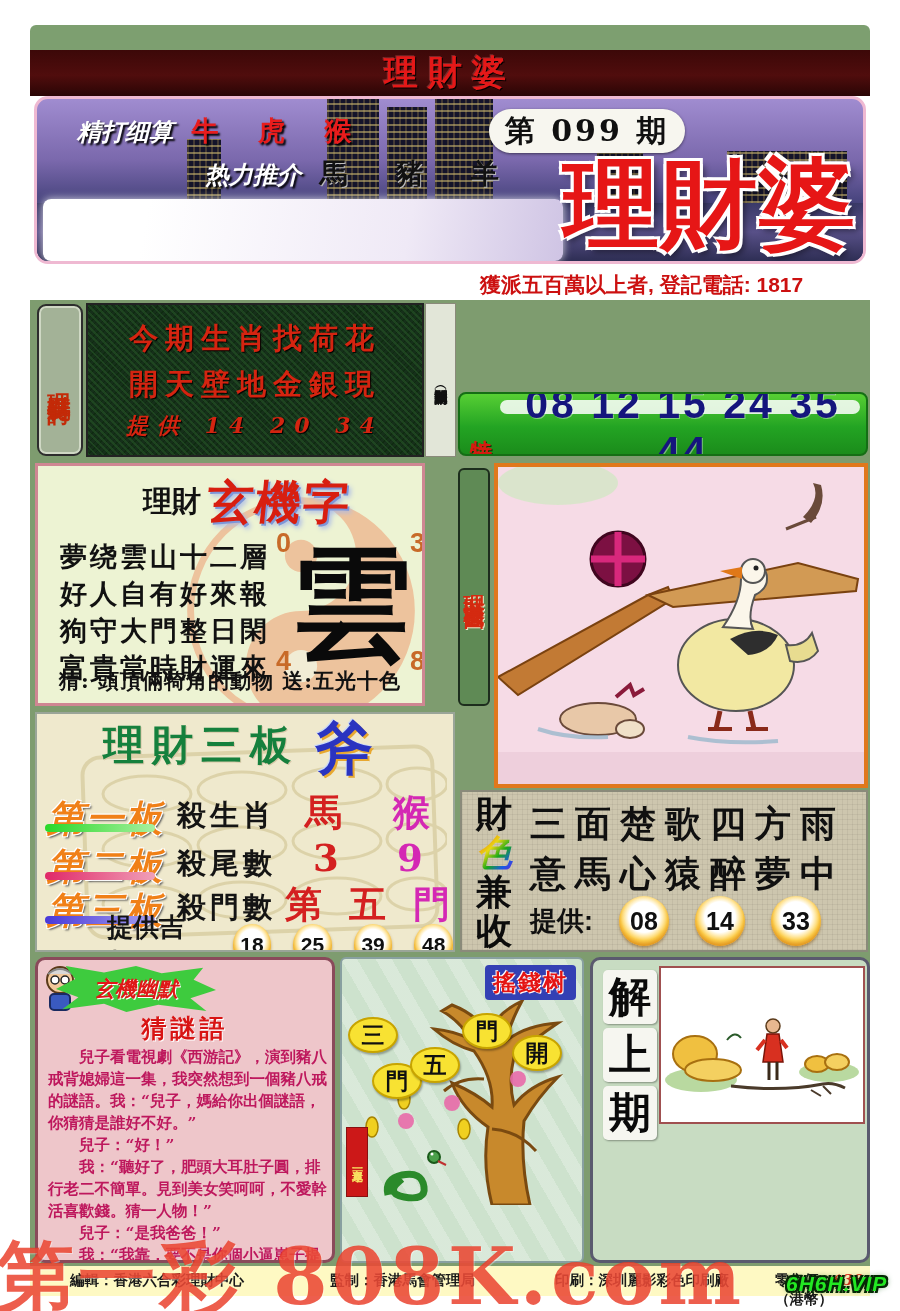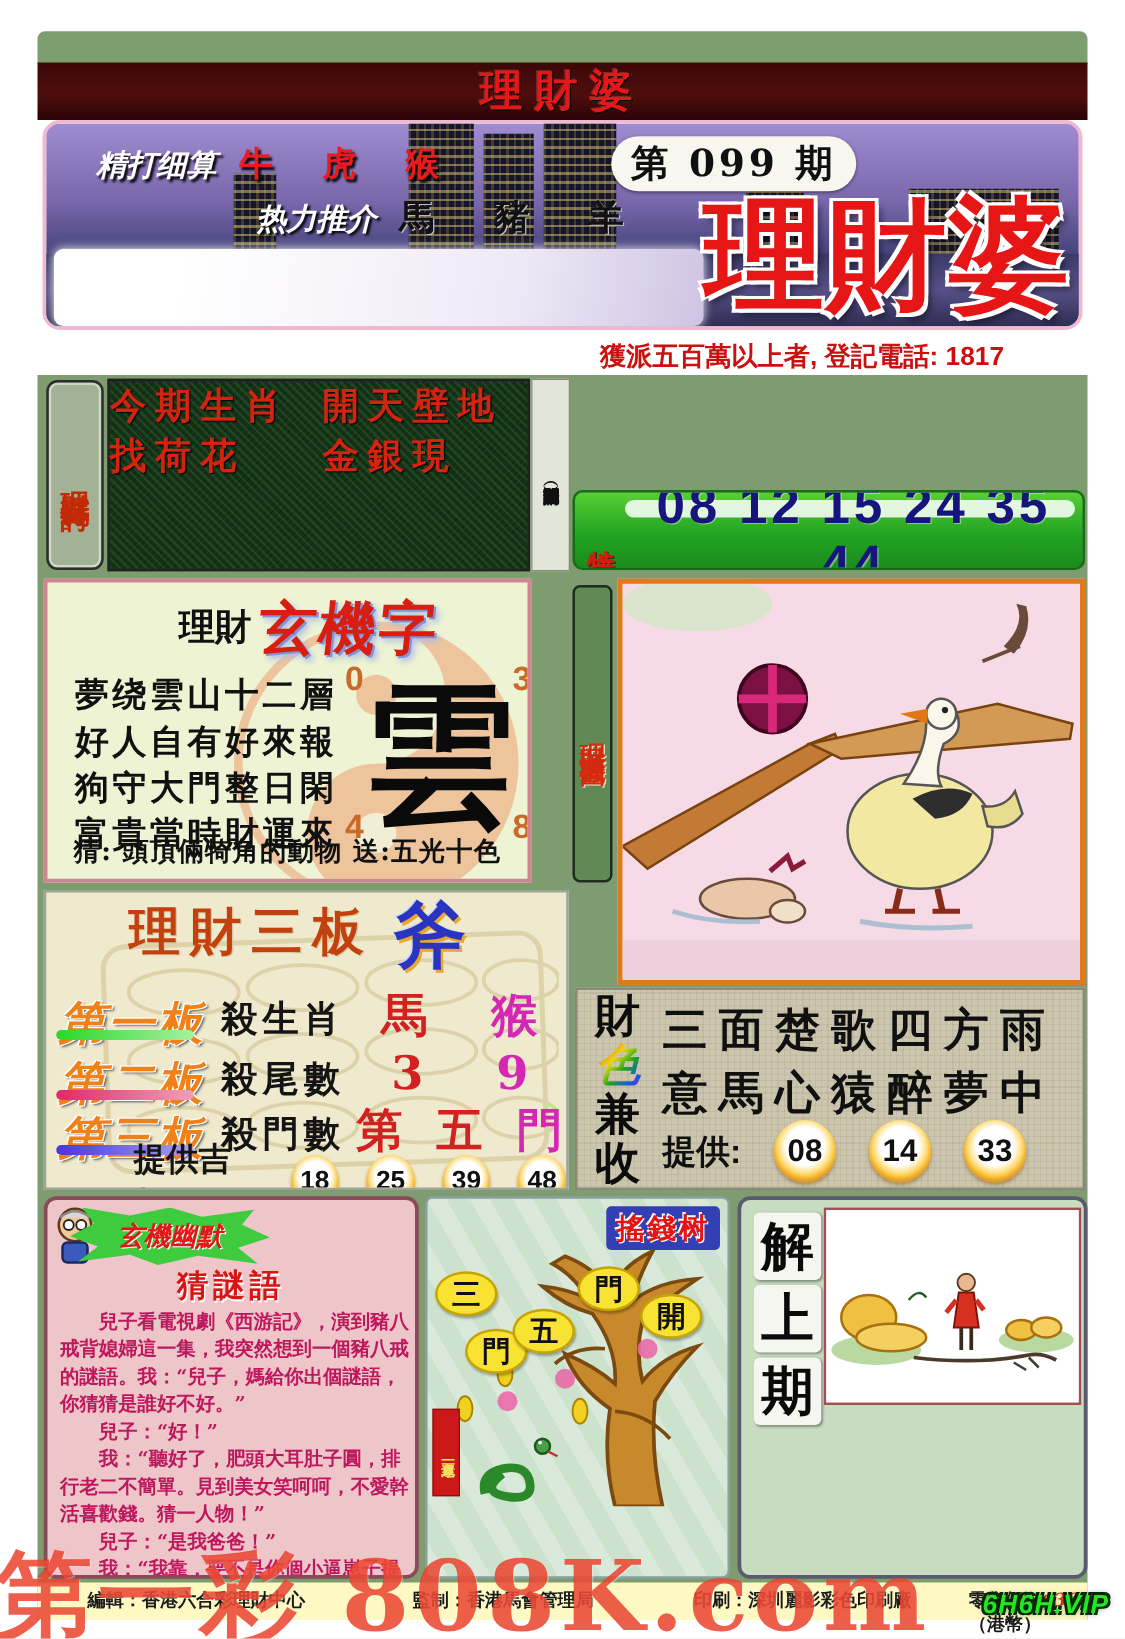--- a/index.html
+++ b/index.html
@@ -47,21 +47,21 @@
   .vert { writing-mode:vertical-rl; text-orientation:upright; }
 
   
   .poem-strip { left:37px; top:304px; width:46px; height:152px; background:#a3b297; border:2px solid #2d2d2d; border-radius:9px;
     display:flex; align-items:center; justify-content:center; box-shadow:inset 0 0 0 2px #cfd8c4;}
   .poem-strip span { font-family:"DejaVu Serif",serif; font-weight:900; font-size:23px; color:#c32a08; letter-spacing:2px;}
   .scratch { left:86px; top:303px; width:338px; height:154px; border:2px solid #222;
     background:#16301a;
     background-image:repeating-linear-gradient(45deg, rgba(40,90,40,.5) 0 2px, transparent 2px 5px),
                      repeating-linear-gradient(-45deg, rgba(10,40,10,.6) 0 1px, transparent 1px 4px);
-    display:flex; align-items:flex-start; justify-content:center; gap:6px;}
+    display:flex; flex-direction:column; align-items:center; justify-content:center; gap:6px;}
   .scratch .l1 { font-family:"DejaVu Serif",serif; font-weight:900; font-size:29px; color:#d42410; letter-spacing:7px; text-shadow:1px 1px 1px #000;}
   .scratch .l3 { font-family:"DejaVu Serif",serif; font-weight:900; font-style:italic; font-size:22px; color:#d42410; letter-spacing:9px; text-shadow:1px 1px 1px #000;}
   .scratch-note { left:425px; top:303px; width:31px; height:154px; background:#e2e6d8; border:1px solid #8a8a7a;
     display:flex; align-items:center; justify-content:center;}
   .scratch-note span { font-size:13px; font-weight:700; color:#111; letter-spacing:0px; }
 
   .draw-panel { left:458px; top:303px; width:410px; height:86px; background:#ccc6b8; border:2px solid #8a8a7a;
     display:flex; align-items:center; padding-left:10px; gap:8px;}
   .draw-label { font-family:"DejaVu Serif",serif; font-weight:900; font-size:31px; color:#111; }
   .circ { width:47px; height:47px; border:2px solid #51503a; border-radius:50%; background:#d6d0c2;
@@ -94,21 +94,21 @@
 
   .pic-strip { left:458px; top:468px; width:32px; height:238px; background:#5f8a55; border:2px solid #1d2d1d; border-radius:6px;
     display:flex; align-items:center; justify-content:center;}
   .pic-strip span { font-family:"DejaVu Serif",serif; font-weight:900; font-size:21px; color:#d42a10; letter-spacing:4px;
     text-shadow:1px 1px 0 #e8e8c8;}
   .picture { left:494px; top:463px; width:374px; height:325px; border:4px solid #e0781c; background:#f6dbe6; overflow:hidden;}
 
   
   .sanban { left:35px; top:712px; width:420px; height:240px; background:#efe9cd; border:2px solid #9aa598; overflow:hidden;}
   .sb-title { position:absolute; left:66px; top:4px; display:flex; align-items:flex-start; gap:16px;}
-  .sb-title .t { font-family:"DejaVu Serif",serif; font-weight:900; font-size:41px; color:#c2410c; letter-spacing:8px;
+  .sb-title .t { font-family:"DejaVu Serif",serif; font-weight:900; font-size:41px; color:#15803d; letter-spacing:8px;
     text-shadow:1px 1px 0 #d8c8a8;}
   .sb-title .axe { font-family:"DejaVu Serif",serif; font-weight:900; font-size:58px; color:#2a34c0; margin-top:-8px;
     text-shadow:2px 2px 0 #e8a830, -1px -1px 0 #c8d8f8;}
   .sb-row { position:absolute; left:0; width:100%; height:44px; }
   .sb-label { position:absolute; left:10px; top:2px; font-weight:900; font-style:italic; font-size:37px; color:#f08018;
     letter-spacing:2px; text-shadow:-1px -1px 0 #fff,1px -1px 0 #fff,-1px 1px 0 #fff,1px 1px 0 #fff, 2px 2px 2px #555;}
   .sb-ul { position:absolute; left:8px; top:32px; width:110px; height:8px; border-radius:4px; }
   .ul-g { background:linear-gradient(90deg,#29d829,#a8f0a0); }
   .ul-r { background:linear-gradient(90deg,#e02868,#f0a0b8); }
   .ul-b { background:linear-gradient(90deg,#4838d8,#a8a0f0); }
@@ -230,20 +230,21 @@
   </div>
 
   <div class="abs content-bg"></div>
 
   <div class="abs poem-strip">
     <span class="vert">理財特碼詩</span>
   </div>
   <div class="abs scratch">
     <div class="l1">今期生肖找荷花</div>
     <div class="l1">開天壁地金銀現</div>
+    <div class="l3">提供 14 20 34</div>
   </div>
   <div class="abs scratch-note">
     <span class="vert">（請刮開塗層觀閲）</span>
   </div>
 
   <div class="abs special-bar">
     <div class="gloss"></div>
     <span class="ts-label">特送</span>
     <span class="ts-nums">08 12 15 24 35 44</span>
   </div>

